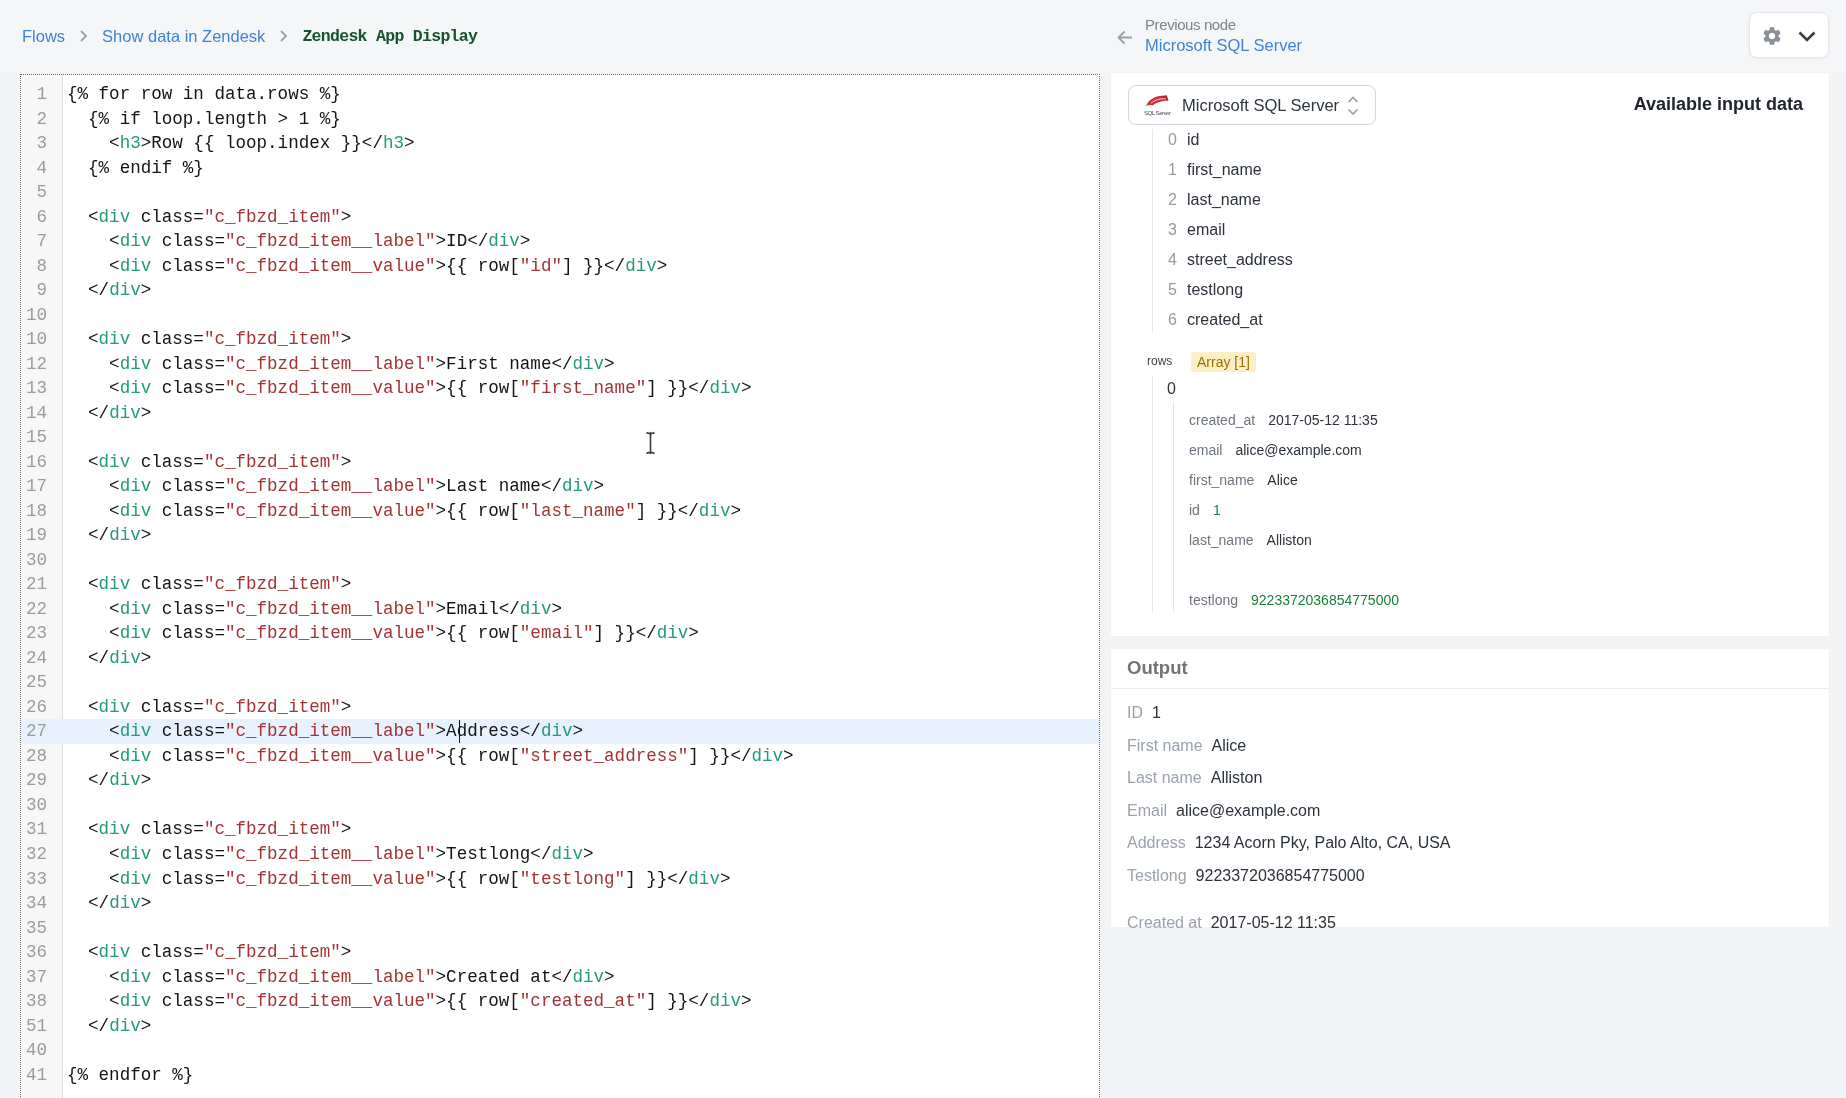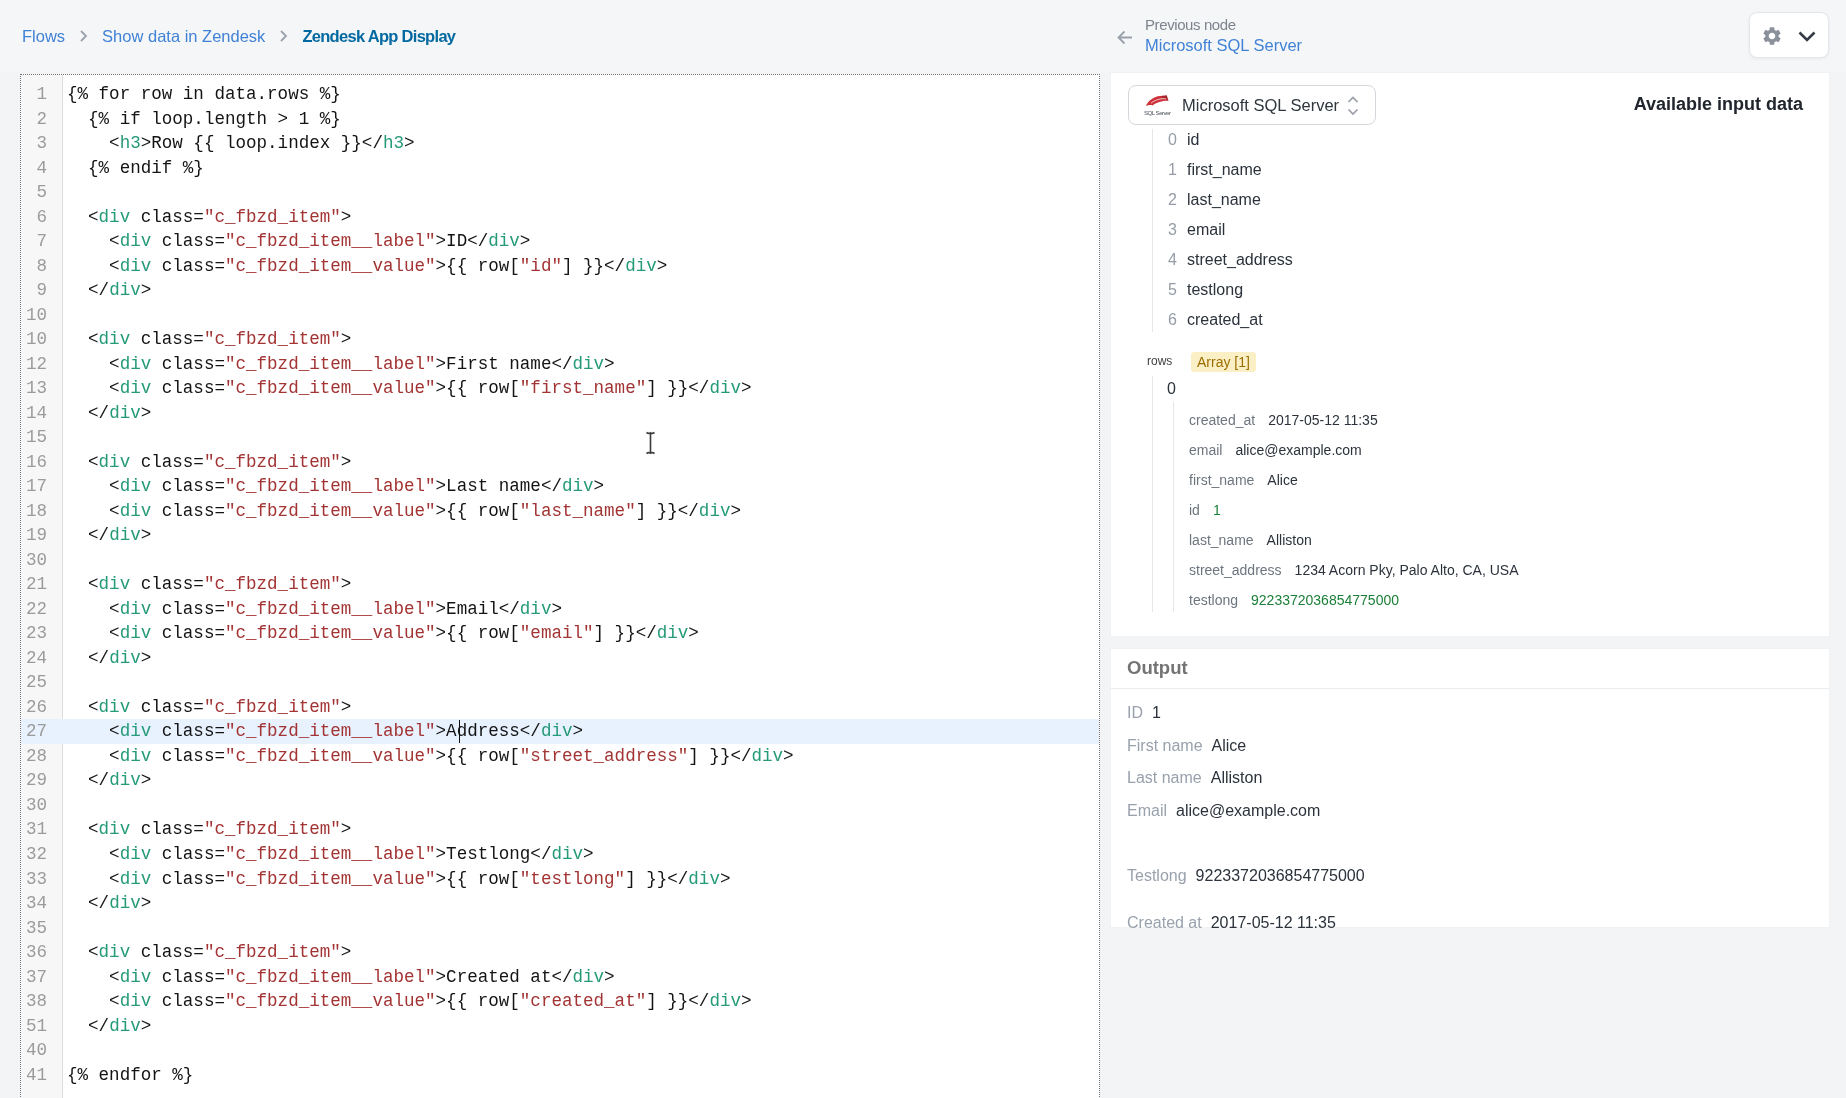--- a/index.html
+++ b/index.html
@@ -3,21 +3,21 @@
 <style>
 * { margin:0; padding:0; box-sizing:border-box; }
 html,body { width:1846px; height:1098px; overflow:hidden; }
 body { background:#f3f4f6; font-family:"Liberation Sans",sans-serif; position:relative; }
 .abs { position:absolute; }
 
 
 #topbar { position:absolute; left:0; top:0; width:1846px; height:72px; background:#f5f6f8; }
 #crumbs { position:absolute; left:22px; top:0; height:72px; display:flex; align-items:center; font-size:16.5px; color:#4082d6; }
 #crumbs .sep { margin:0 14px; display:flex; align-items:center; }
-#crumbs .last { color:#0369a1; font-weight:bold; letter-spacing:-0.7px; }
+#crumbs .last { color:#14532d; font-weight:bold; letter-spacing:-0.7px;font-family:Liberation Mono, monospace; }
 
 
 #editor { position:absolute; left:20px; top:74px; width:1080px; height:1025px;
   border:1px dotted #6e6e6e; border-bottom:none; background:#fff;
   font-family:"Liberation Mono",monospace; font-size:17.56px; line-height:24.53px; }
 #gutbg { position:absolute; left:0; top:0; width:42px; height:100%; background:#f7f7f7; border-right:1px solid #ddd; }
 #activeline { position:absolute; left:0; top:644.3px; width:100%; height:24.53px; background:#e8f2ff; }
 #gutter { position:absolute; left:0; top:7px; width:26px; text-align:right; color:#9b9b9b; }
 .gn { height:24.53px; }
 #code { position:absolute; left:46px; top:7px; white-space:pre; color:#141414; }
@@ -191,31 +191,31 @@
   <div id="rowslbl">rows</div>
   <div id="badge">Array [1]</div>
   <div class="gline" style="left:41px; top:303px; height:236px;"></div>
   <div class="gline" style="left:62px; top:329px; height:210px;"></div>
   <div id="zeroitem">0</div>
 <div class="kv" style="top:332px"><span class="k">created_at</span><span class="v d">2017-05-12 11:35</span></div>
 <div class="kv" style="top:362px"><span class="k">email</span><span class="v d">alice@example.com</span></div>
 <div class="kv" style="top:392px"><span class="k">first_name</span><span class="v d">Alice</span></div>
 <div class="kv" style="top:422px"><span class="k">id</span><span class="v g">1</span></div>
 <div class="kv" style="top:452px"><span class="k">last_name</span><span class="v d">Alliston</span></div>
-<div class="kv" style="top:482px"><span class="k">street_address</span><span class="v d">1234 Acorn Pky, Palo Alto, CA, USA</span></div>
 <div class="kv" style="top:512px"><span class="k">testlong</span><span class="v g">9223372036854775000</span></div>
 </div>
 
 <div class="panel" id="panel2">
   <h2>Output</h2>
   <div id="p2div"></div>
 <div class="okv" style="top:49.4px"><span class="ok">ID</span><span class="ov">1</span></div>
 <div class="okv" style="top:81.9px"><span class="ok">First name</span><span class="ov">Alice</span></div>
 <div class="okv" style="top:114.4px"><span class="ok">Last name</span><span class="ov">Alliston</span></div>
 <div class="okv" style="top:146.9px"><span class="ok">Email</span><span class="ov">alice@example.com</span></div>
+<div class="okv" style="top:179.4px"><span class="ok">Address</span><span class="ov">1234 Acorn Pky, Palo Alto, CA, USA</span></div>
 <div class="okv" style="top:211.9px"><span class="ok">Testlong</span><span class="ov">9223372036854775000</span></div>
 <div class="okv" style="top:259px"><span class="ok">Created at</span><span class="ov">2017-05-12 11:35</span></div>
 </div>
 
 <svg class="abs" style="left:644px; top:430px" width="13" height="26" viewBox="0 0 13 26">
   <g stroke="#fdfdfd" stroke-width="4.2" fill="none" stroke-linecap="round">
     <path d="M2.5 2.5 C4 3.5 5.5 3.5 6.5 2.8 C7.5 3.5 9 3.5 10.5 2.5 M6.5 3 V23 M2.5 23.5 C4 22.5 5.5 22.5 6.5 23.2 C7.5 22.5 9 22.5 10.5 23.5"></path>
   </g>
   <g stroke="#3c3c3c" stroke-width="1.6" fill="none">
     <path d="M2.5 2.5 C4 3.5 5.5 3.5 6.5 2.8 C7.5 3.5 9 3.5 10.5 2.5 M6.5 3 V23 M2.5 23.5 C4 22.5 5.5 22.5 6.5 23.2 C7.5 22.5 9 22.5 10.5 23.5"></path>

